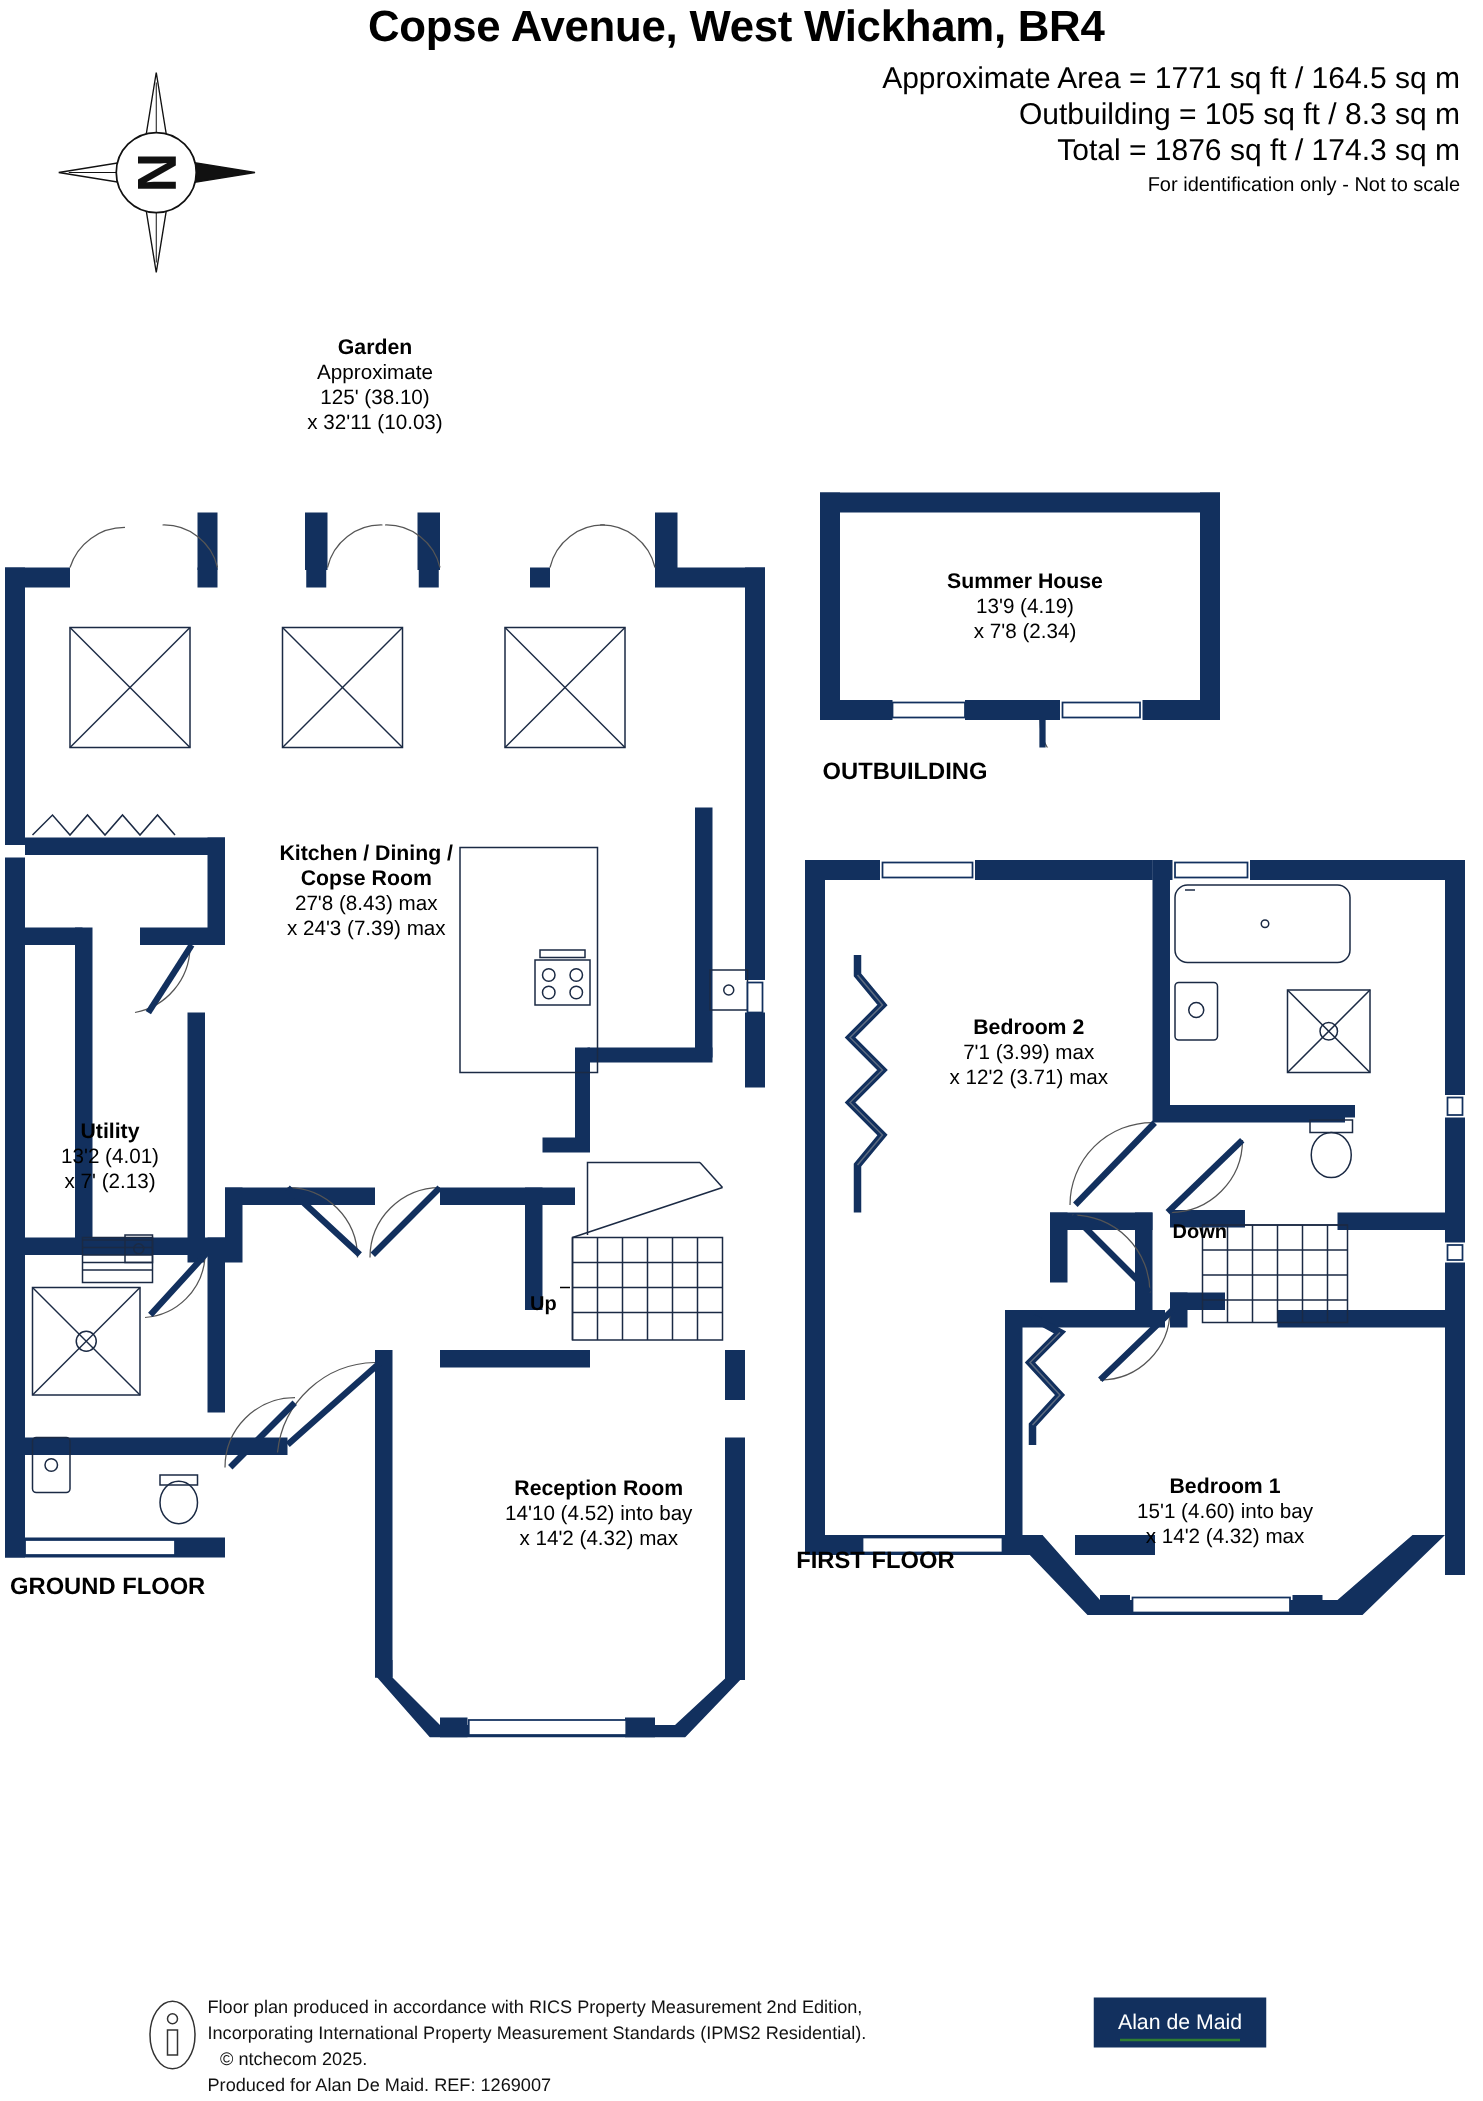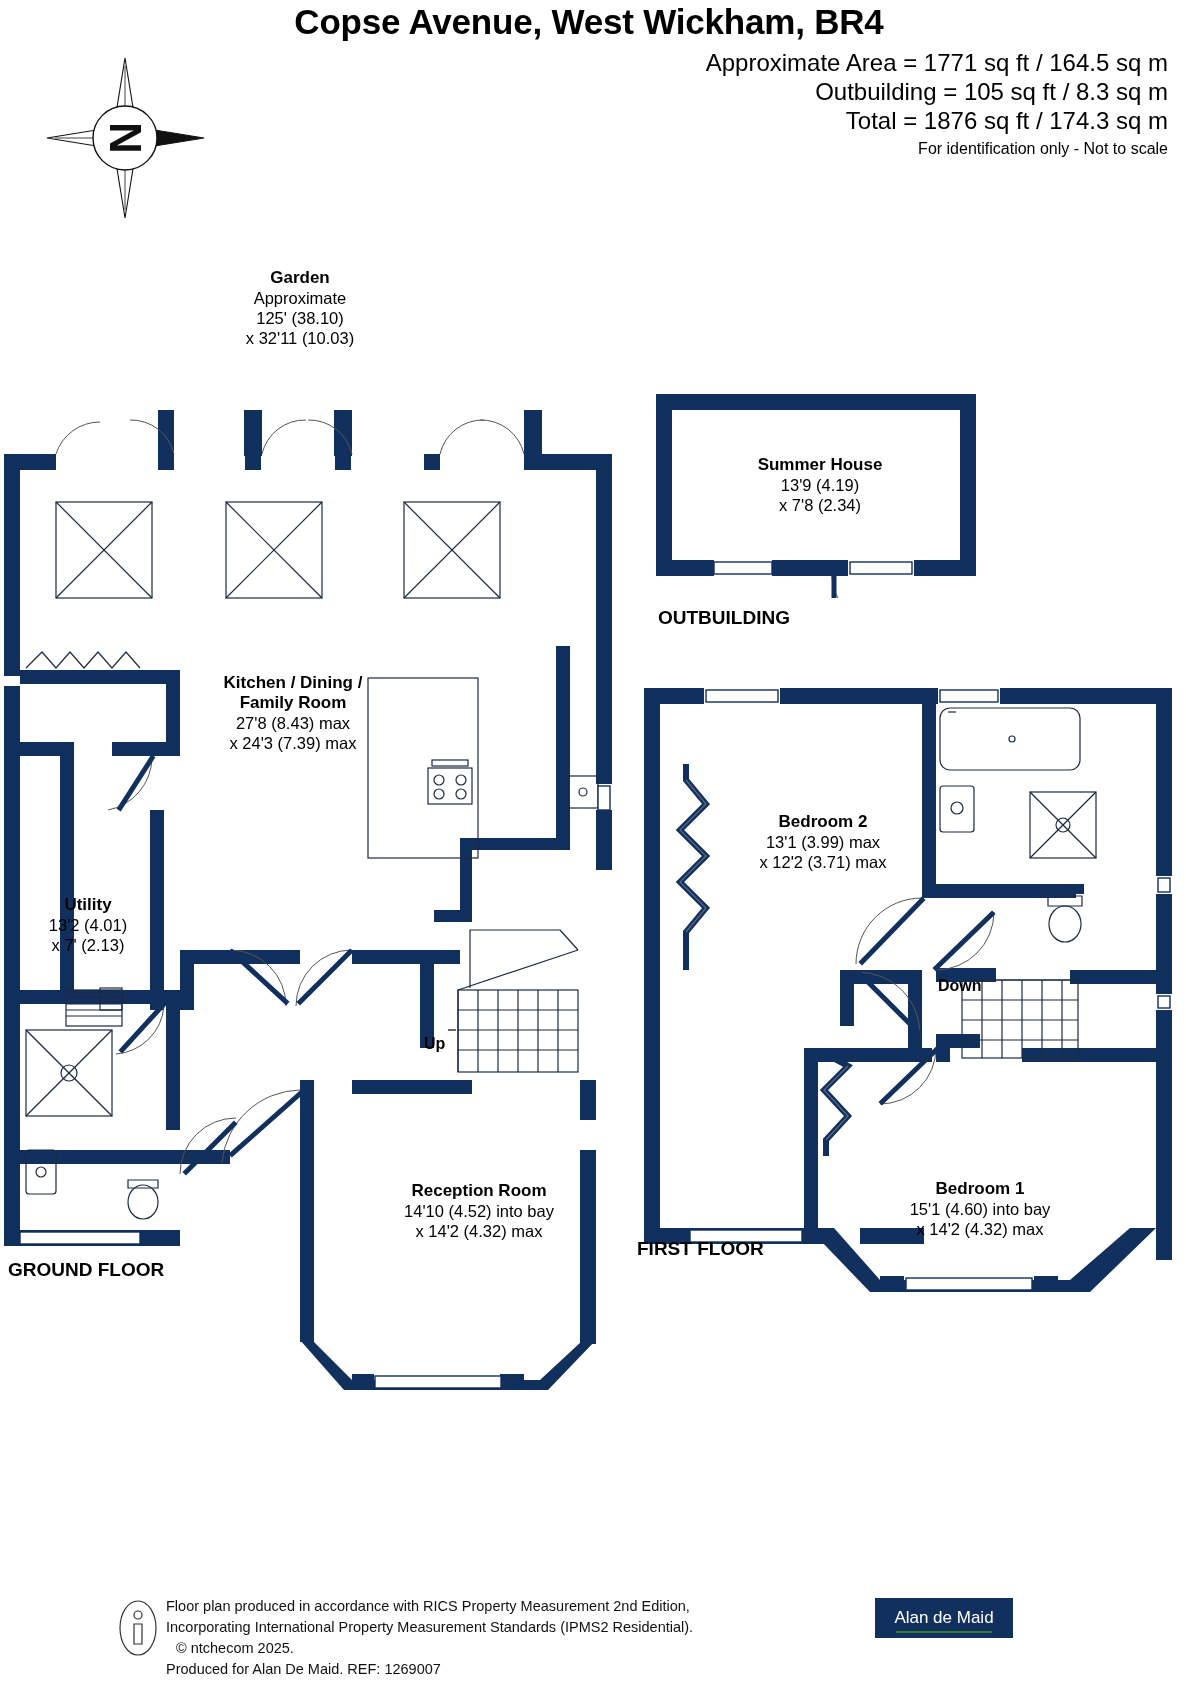--- a/index.html
+++ b/index.html
@@ -226,21 +226,21 @@
     <g fill="#ffffff" stroke="#12305e" stroke-width="1.4">
       <rect x="5" y="1030" width="0" height="0"></rect>
       <rect x="20" y="842" width="120" height="12"></rect>
       <rect x="375" y="986" width="126" height="12"></rect>
       <rect x="598" y="396" width="12" height="24"></rect>
     </g>
   </svg>
 
   <div class="lbl" style="left:200px;top:673px;width:186px;">
     <span class="nm">Kitchen / Dining /</span>
-    <span class="nm">Family Room</span>
+    <span class="nm">Copse Room</span>
     <span class="dim">27'8 (8.43) max</span>
     <span class="dim">x 24'3 (7.39) max</span>
   </div>
 
   <div class="lbl" style="left:12px;top:895px;width:152px;">
     <span class="nm">Utility</span>
     <span class="dim">13'2 (4.01)</span>
     <span class="dim">x 7' (2.13)</span>
   </div>
 
@@ -372,21 +372,21 @@
       <rect x="310" y="10" width="58" height="12"></rect>
       <rect x="528" y="198" width="12" height="14"></rect>
       <rect x="528" y="316" width="12" height="12"></rect>
       <rect x="60" y="550" width="112" height="12"></rect>
       <rect x="276" y="598" width="126" height="12"></rect>
     </g>
   </svg>
 
   <div class="lbl" style="left:700px;top:812px;width:246px;">
     <span class="nm">Bedroom 2</span>
-    <span class="dim">13'1 (3.99) max</span>
+    <span class="dim">7'1 (3.99) max</span>
     <span class="dim">x 12'2 (3.71) max</span>
   </div>
 
 
   <div class="lbl" style="left:855px;top:1179px;width:250px;">
     <span class="nm">Bedroom 1</span>
     <span class="dim">15'1 (4.60) into bay</span>
     <span class="dim">x 14'2 (4.32) max</span>
   </div>
 

